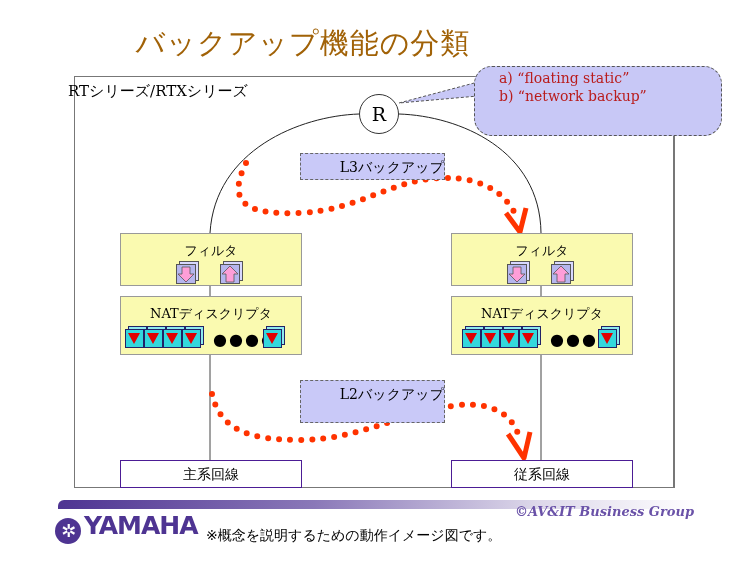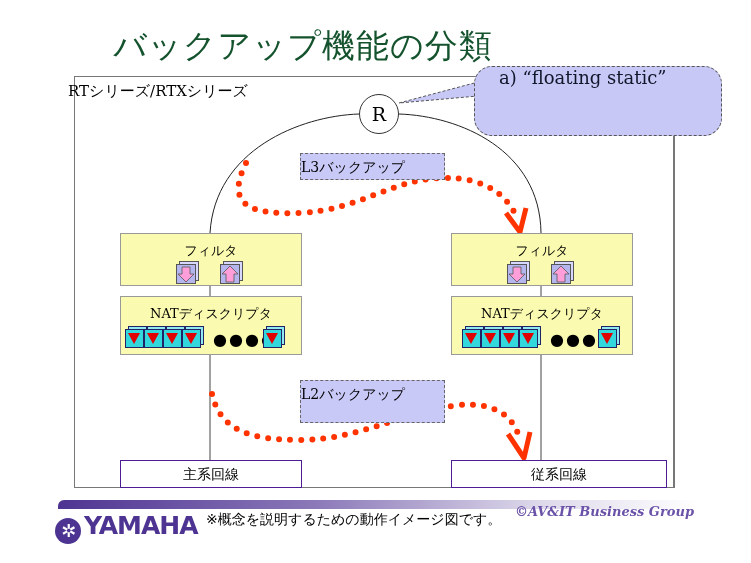--- a/index.html
+++ b/index.html
@@ -1,40 +1,40 @@
 <!DOCTYPE html>
 <html><head>
 <meta charset="utf-8">
 <style>
   html, body { margin:0; padding:0; background:#ffffff; }
   body { width:751px; height:563px; position:relative; overflow:hidden; font-family:"DejaVu Sans", sans-serif; }
   .abs { position:absolute; }
-  .title { left:0; width:606px; top:24px; text-align:center; font-family:"DejaVu Serif", serif; font-size:33px; color:#14532d; letter-spacing:1px; }
+  .title { left:0; width:606px; top:24px; text-align:center; font-family:"DejaVu Serif", serif; font-size:29px; color:#a16207; letter-spacing:1px; }
   .frame { left:74px; top:76px; width:601px; height:412px; border:1px solid #777; border-right:2px solid #777; box-sizing:border-box; }
   .frame-label { left:68px; top:82px; font-family:"DejaVu Serif", serif; font-size:15px; color:#000; }
   svg.lines { position:absolute; left:0; top:0; }
   .router { left:359px; top:94px; width:40px; height:40px; border:1px solid #333; border-radius:50%; background:#fff; box-sizing:border-box; text-align:center; line-height:38px; font-family:"DejaVu Serif", serif; font-size:19px; }
   .callout { left:474px; top:66px; width:248px; height:70px; background:#c8c8f6; border:1px dashed #555; border-radius:18px; box-sizing:border-box; padding:2px 10px; }
   .callout .h { font-size:15px; color:#000; white-space:nowrap; }
-  .callout .i { font-family:"DejaVu Serif", serif; font-size:18px; color:#0f172a; padding-left:14px; line-height:18px; }
-  .tag { background:#c9c9f8; border:1px dashed #666; box-sizing:border-box; font-size:14px; text-align:left; line-height:26px; }
+  .callout .i { font-family:"DejaVu Serif", serif; font-size:14px; color:#b91c1c; padding-left:14px; line-height:18px; }
+  .tag { background:#c9c9f8; border:1px dashed #666; box-sizing:border-box; font-size:14px; text-align:right; line-height:26px; }
   .tag .f { font-family:"DejaVu Serif", serif; }
   .box { background:#fafab0; border:1px solid #999; box-sizing:border-box; }
   .box-title { text-align:center; font-size:13px; margin-top:8px; }
   .box-title .f { font-family:"DejaVu Serif", serif; }
   .bottom-box { background:#fff; border:1px solid #4c1d95; box-sizing:border-box; text-align:center; font-size:14px; line-height:26px; }
   .filter-icon { width:18px; height:18px; background:#b6b6ee; border:1px solid #555; position:absolute; box-shadow:3px -3px 0 -1px #d8d8ff, 3px -3px 0 0 #555; }
   .cell { width:17px; height:17px; background:#33d8dc; border:1px solid #226; position:absolute; box-shadow:3px -3px 0 -1px #8eeaee, 3px -3px 0 0 #226; }
   .cell:after { content:""; position:absolute; left:2px; top:3px; border-left:6px solid transparent; border-right:6px solid transparent; border-top:11px solid #e00000; }
   .dotrow { position:absolute; font-size:16px; letter-spacing:2px; color:#000; line-height:16px; }
   .gradbar { left:58px; top:500px; width:640px; height:9px; background:linear-gradient(to right,#4e3492,#8a78b8 40%,#ddd8ea 75%,#ffffff); border-radius:6px 0 0 0; }
   .logo { left:55px; top:511px; font-family:"DejaVu Sans", sans-serif; font-weight:bold; font-size:25px; color:#4e3492; letter-spacing:-1px; }
   .logo-mark { display:inline-block; width:26px; height:26px; border-radius:50%; background:#4e3492; color:#fff; text-align:center; line-height:26px; font-size:18px; vertical-align:-3px; margin-right:3px; }
   .copyright { left:515px; top:504px; font-family:"DejaVu Serif", serif; font-style:italic; font-weight:bold; font-size:13px; color:#6a52a8; }
-  .note { left:206px; top:511px; font-size:14px; color:#000; }
+  .note { left:206px; top:527px; font-size:14px; color:#000; }
 </style>
 </head>
 <body>
 
 <div class="abs title">バックアップ機能の分類</div>
 
 <div class="abs frame"></div>
 <div class="abs frame-label">RTシリーズ/RTXシリーズ</div>
 
 <svg class="lines" width="751" height="563">
@@ -48,20 +48,21 @@
   <path d="M506 213 L 520 232 L 526 208" fill="none" stroke="#ff3300" stroke-width="5" stroke-linejoin="round"></path>
   <path d="M212 394 C 220 430, 250 440, 300 440 C 360 440, 400 412, 460 405 C 500 402, 515 420, 520 440" fill="none" stroke="#ff3300" stroke-width="6" stroke-linecap="round" stroke-dasharray="0 11"></path>
   <path d="M508 434 L 524 458 L 530 432" fill="none" stroke="#ff3300" stroke-width="5" stroke-linejoin="round"></path>
   <path d="M399 103 L 478 82 L 478 96 Z" fill="#c8c8f6" stroke="#555" stroke-dasharray="3 2"></path>
 </svg>
 
 <div class="abs router">R</div>
 
 <div class="abs callout">
   <div class="i">a) “floating static”</div>
+  <div class="i">b) “network backup”</div>
 </div>
 
 <div class="abs tag" style="left:300px;top:153px;width:145px;height:27px;">
   <span class="f">L3</span><span>バックアップ</span>
 </div>
 <div class="abs tag" style="left:300px;top:380px;width:145px;height:43px;">
   <span class="f">L2</span><span>バックアップ</span>
 </div>
 
 <div class="abs box" style="left:120px;top:233px;width:182px;height:53px;">
@@ -95,20 +96,20 @@
 </div>
 <div class="abs box" style="left:451px;top:296px;width:182px;height:59px;">
   <div class="box-title"><span class="f">NAT</span><span>ディスクリプタ</span></div>
   <div class="cell" style="left:10px;top:32px;"></div>
   <div class="cell" style="left:29px;top:32px;"></div>
   <div class="cell" style="left:48px;top:32px;"></div>
   <div class="cell" style="left:67px;top:32px;"></div>
   <div class="dotrow" style="left:98px;top:35px;">●●●●</div>
   <div class="cell" style="left:146px;top:32px;"></div>
 </div>
-<div class="abs bottom-box" style="left:451px;top:460px;width:216px;height:28px;">従系回線</div>
+<div class="abs bottom-box" style="left:451px;top:460px;width:182px;height:28px;">従系回線</div>
 
 <div class="abs gradbar"></div>
 <div class="abs logo">
   <span class="logo-mark">✲</span><span>YAMAHA</span>
 </div>
 <div class="abs copyright">©AV&amp;IT Business Group</div>
 <div class="abs note">※概念を説明するための動作イメージ図です。</div>
 
 </body></html>

